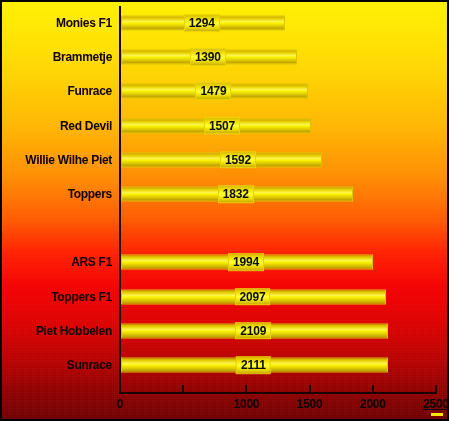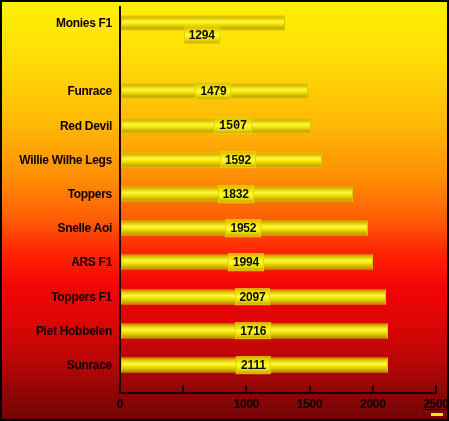--- a/index.html
+++ b/index.html
@@ -172,61 +172,61 @@
       <div class="tick-label" style="left: 244.4px;">1000</div>
       <div class="tick" style="left: 306.6px;"></div>
       <div class="tick-label" style="left: 307.6px;">1500</div>
       <div class="tick" style="left: 369.8px;"></div>
       <div class="tick-label" style="left: 370.8px;">2000</div>
       <div class="tick" style="left: 433px;"></div>
       <div class="tick-label" style="left: 434px; text-decoration: underline;">2500</div>
       <div class="row" style="top: 4px;">
         <div class="cat-label">Monies F1</div>
         <div class="bar" style="width: 163.562px;"></div>
-        <div class="bar-value" style="left: 199.781px; margin-top: 12px;">1294</div>
+        <div class="bar-value" style="left: 199.781px;">1294</div>
+      </div>
+      <div class="row" style="top: 38.2px;">
+        <div class="cat-label">Brammetje</div>
+        <div class="bar" style="width: 175.696px;"></div>
+        <div class="bar-value" style="left: 205.848px;">1390</div>
       </div>
       <div class="row" style="top: 72.4px; text-decoration: underline;">
         <div class="cat-label">Funrace</div>
         <div class="bar" style="width: 186.946px;"></div>
         <div class="bar-value" style="left: 211.473px;">1479</div>
       </div>
       <div class="row" style="top: 106.6px;">
         <div class="cat-label">Red Devil</div>
         <div class="bar" style="width: 190.485px;"></div>
-        <div class="bar-value" style="left: 231px; font-family: Liberation Mono, monospace;">1507</div>
+        <div class="bar-value" style="left: 220px;">1507</div>
       </div>
       <div class="row" style="top: 140.8px;">
-        <div class="cat-label">Willie Wilhe Legs</div>
+        <div class="cat-label">Willie Wilhe Piet</div>
         <div class="bar" style="width: 201.229px;"></div>
         <div class="bar-value" style="left: 236px;">1592</div>
       </div>
       <div class="row" style="top: 175px;">
         <div class="cat-label">Toppers</div>
         <div class="bar" style="width: 231.565px;"></div>
         <div class="bar-value" style="left: 233.782px;">1832</div>
       </div>
-      <div class="row" style="top: 209.2px;">
-        <div class="cat-label">Snelle Aoi</div>
-        <div class="bar" style="width: 246.733px;"></div>
-        <div class="bar-value" style="left: 241.366px;">1952</div>
-      </div>
       <div class="row" style="top: 243.4px;">
         <div class="cat-label">ARS F1</div>
         <div class="bar" style="width: 252.042px;"></div>
         <div class="bar-value" style="left: 244.021px;">1994</div>
       </div>
       <div class="row" style="top: 277.6px;">
         <div class="cat-label">Toppers F1</div>
         <div class="bar" style="width: 265.061px;"></div>
         <div class="bar-value" style="left: 250.53px;">2097</div>
       </div>
       <div class="row" style="top: 311.8px;">
         <div class="cat-label">Piet Hobbelen</div>
         <div class="bar" style="width: 266.578px;"></div>
-        <div class="bar-value" style="left: 251.289px;">1716</div>
+        <div class="bar-value" style="left: 251.289px;">2109</div>
       </div>
       <div class="row" style="top: 346px;">
         <div class="cat-label">Sunrace</div>
         <div class="bar" style="width: 266.83px;"></div>
         <div class="bar-value" style="left: 251.415px;">2111</div>
       </div>
     </div>
 
   <div id="corner-mark"></div>
 </div>

